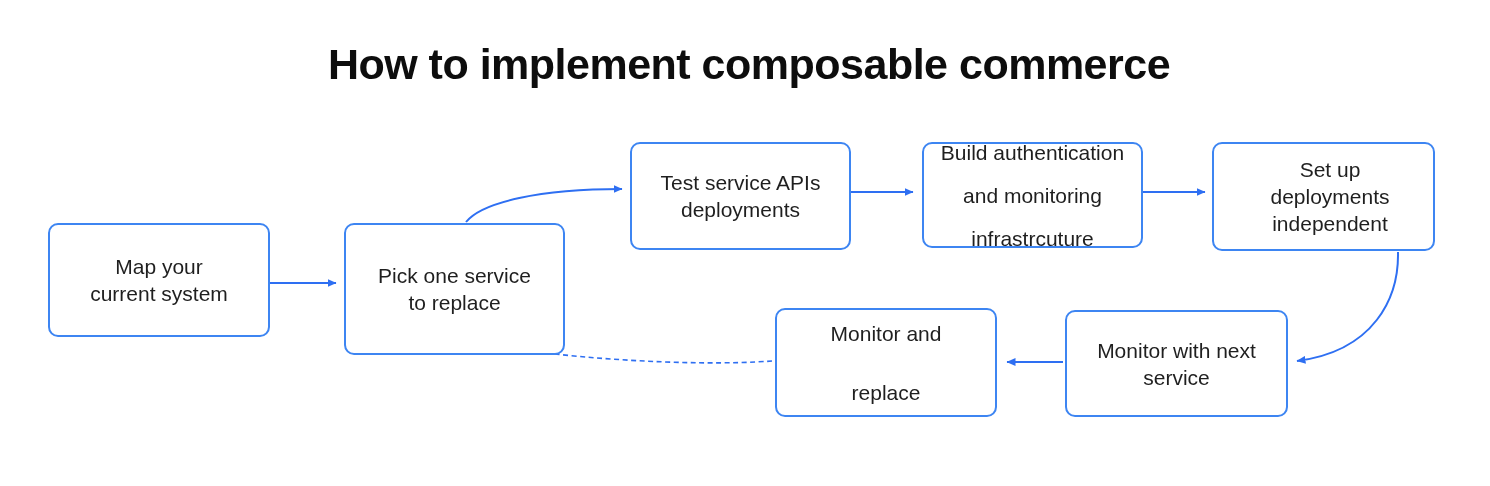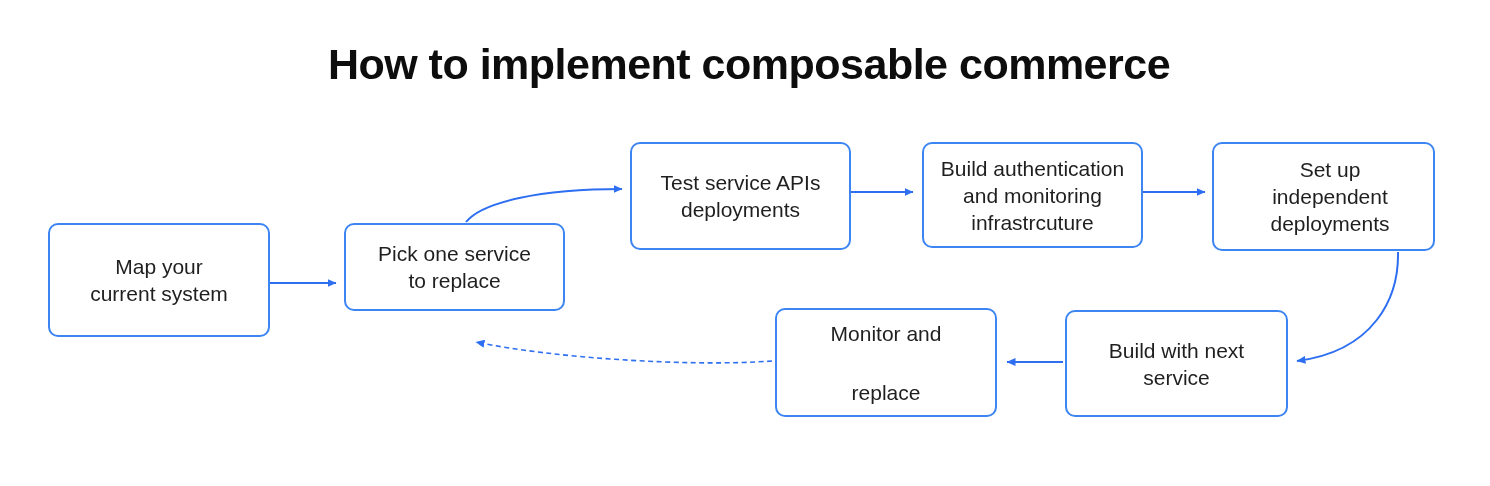--- a/index.html
+++ b/index.html
@@ -31,23 +31,23 @@
     border:2px solid var(--border-blue);
     border-radius:10px;
     display:flex;flex-direction:column;
     align-items:center;justify-content:center;
     text-align:center;
     font-size:21px;line-height:27px;
     color:var(--text-color);
   }
   .node span{display:block;}
   #n-map     {left:48px;  top:223px; width:222px; height:114px;}
-  #n-pick    {left:344px; top:223px; width:221px; height:88px;}
+  #n-pick    {left:344px; top:223px; width:221px; height:132px;}
   #n-test    {left:630px; top:142px; width:221px; height:108px;}
-  #n-build   {left:922px; top:142px; width:221px; height:106px;}
+  #n-build   {left:922px; top:142px; width:221px; height:106px;gap:16px;}
   #n-setup   {left:1212px;top:142px; width:223px; height:109px;padding-left:13px;}
   #n-monitor {left:775px; top:308px; width:222px; height:109px;gap:32px;}
   #n-repeat  {left:1065px;top:310px; width:223px; height:107px;}
   svg.arrows{position:absolute;left:0;top:0;width:1490px;height:486px;pointer-events:none;}
   .edge{fill:none;stroke:var(--arrow-blue);stroke-width:2;}
   .edge.dashed{stroke-width:1.6;stroke-dasharray:5 3.5;}
 </style>
 </head>
 <body>
 
@@ -86,27 +86,27 @@
   </div>
 
   <div class="node" id="n-build">
     <span>Build authentication</span>
     <span>and monitoring</span>
     <span>infrastrcuture</span>
   </div>
 
   <div class="node" id="n-setup">
     <span>Set up</span>
+    <span>deployments</span>
     <span>independent</span>
-    <span>deployments</span>
   </div>
 
   <div class="node" id="n-monitor">
     <span>Monitor and</span>
     <span>replace</span>
   </div>
 
   <div class="node" id="n-repeat">
-    <span>Build with next</span>
+    <span>Monitor with next</span>
     <span>service</span>
   </div>
 
 </div>
 
 </body></html>

